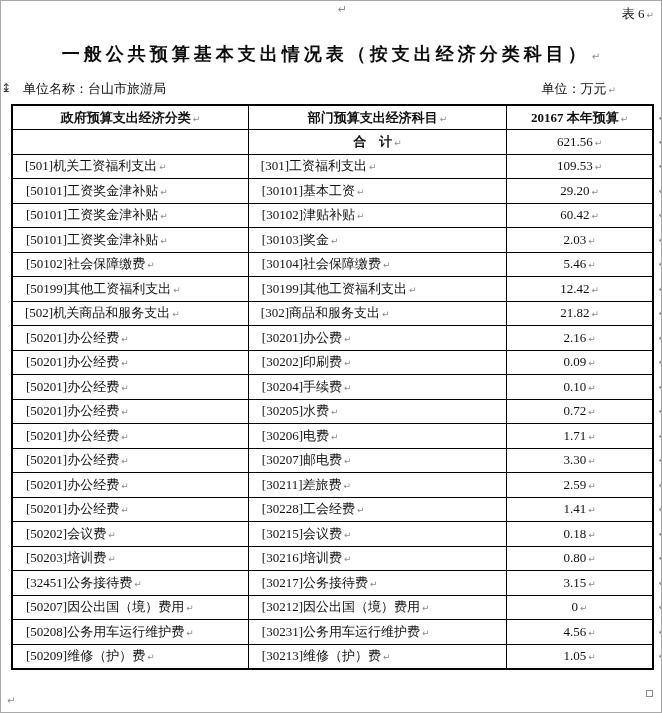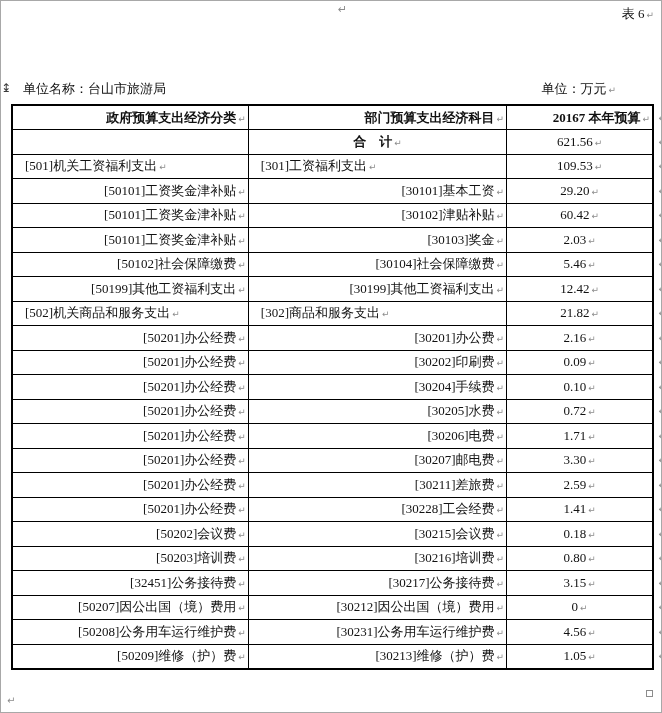--- a/index.html
+++ b/index.html
@@ -55,26 +55,26 @@
     border:1px solid #000000;
     height:24.5px;
     padding:0 2px;
     font-size:13px;
     font-weight:normal;
     position:relative;
     overflow:visible;
     white-space:nowrap;
     box-sizing:border-box;
   }
-  .budget-table th{font-weight:bold;text-align:right;font-size:13px;}
+  .budget-table th{font-weight:bold;text-align:center;font-size:13px;}
   .col-1{width:226px;}
   .col-2{width:247px;}
   .col-3{width:140px;}
   td.flush{padding-left:12px;text-align:left;}
-  td.indent{padding-left:13px;text-align:right;}
+  td.indent{padding-left:13px;text-align:left;}
   td.amount{text-align:center;}
   td.total-label{text-align:center;font-weight:bold;}
   .rowmark{
     position:absolute;
     right:-14px;top:50%;
     transform:translateY(-50%);
     margin:0;
   }
   .bottom-pilcrow{position:absolute;left:6px;top:694px;font-size:10px;margin:0;}
   .resize-handle{
@@ -87,20 +87,21 @@
 </style>
 </head>
 <body>
 
 <div class="page">
 
   <span class="pmark top-pilcrow">↵</span>
 
   <div class="corner-label"><span>表 6</span><span class="pmark">↵</span></div>
 
+  <h1 class="doc-title"><span>一般公共预算基本支出情况表（按支出经济分类科目）</span><span class="pmark">↵</span></h1>
 
   <span class="anchor-icon">↨</span>
 
   <div class="meta-line">
     <span class="unit-name"><span>单位名称：</span><span>台山市旅游局</span></span>
     <span class="unit-label"><span>单位：万元</span><span class="pmark">↵</span></span>
   </div>
 
   <table class="budget-table">
     <thead>

